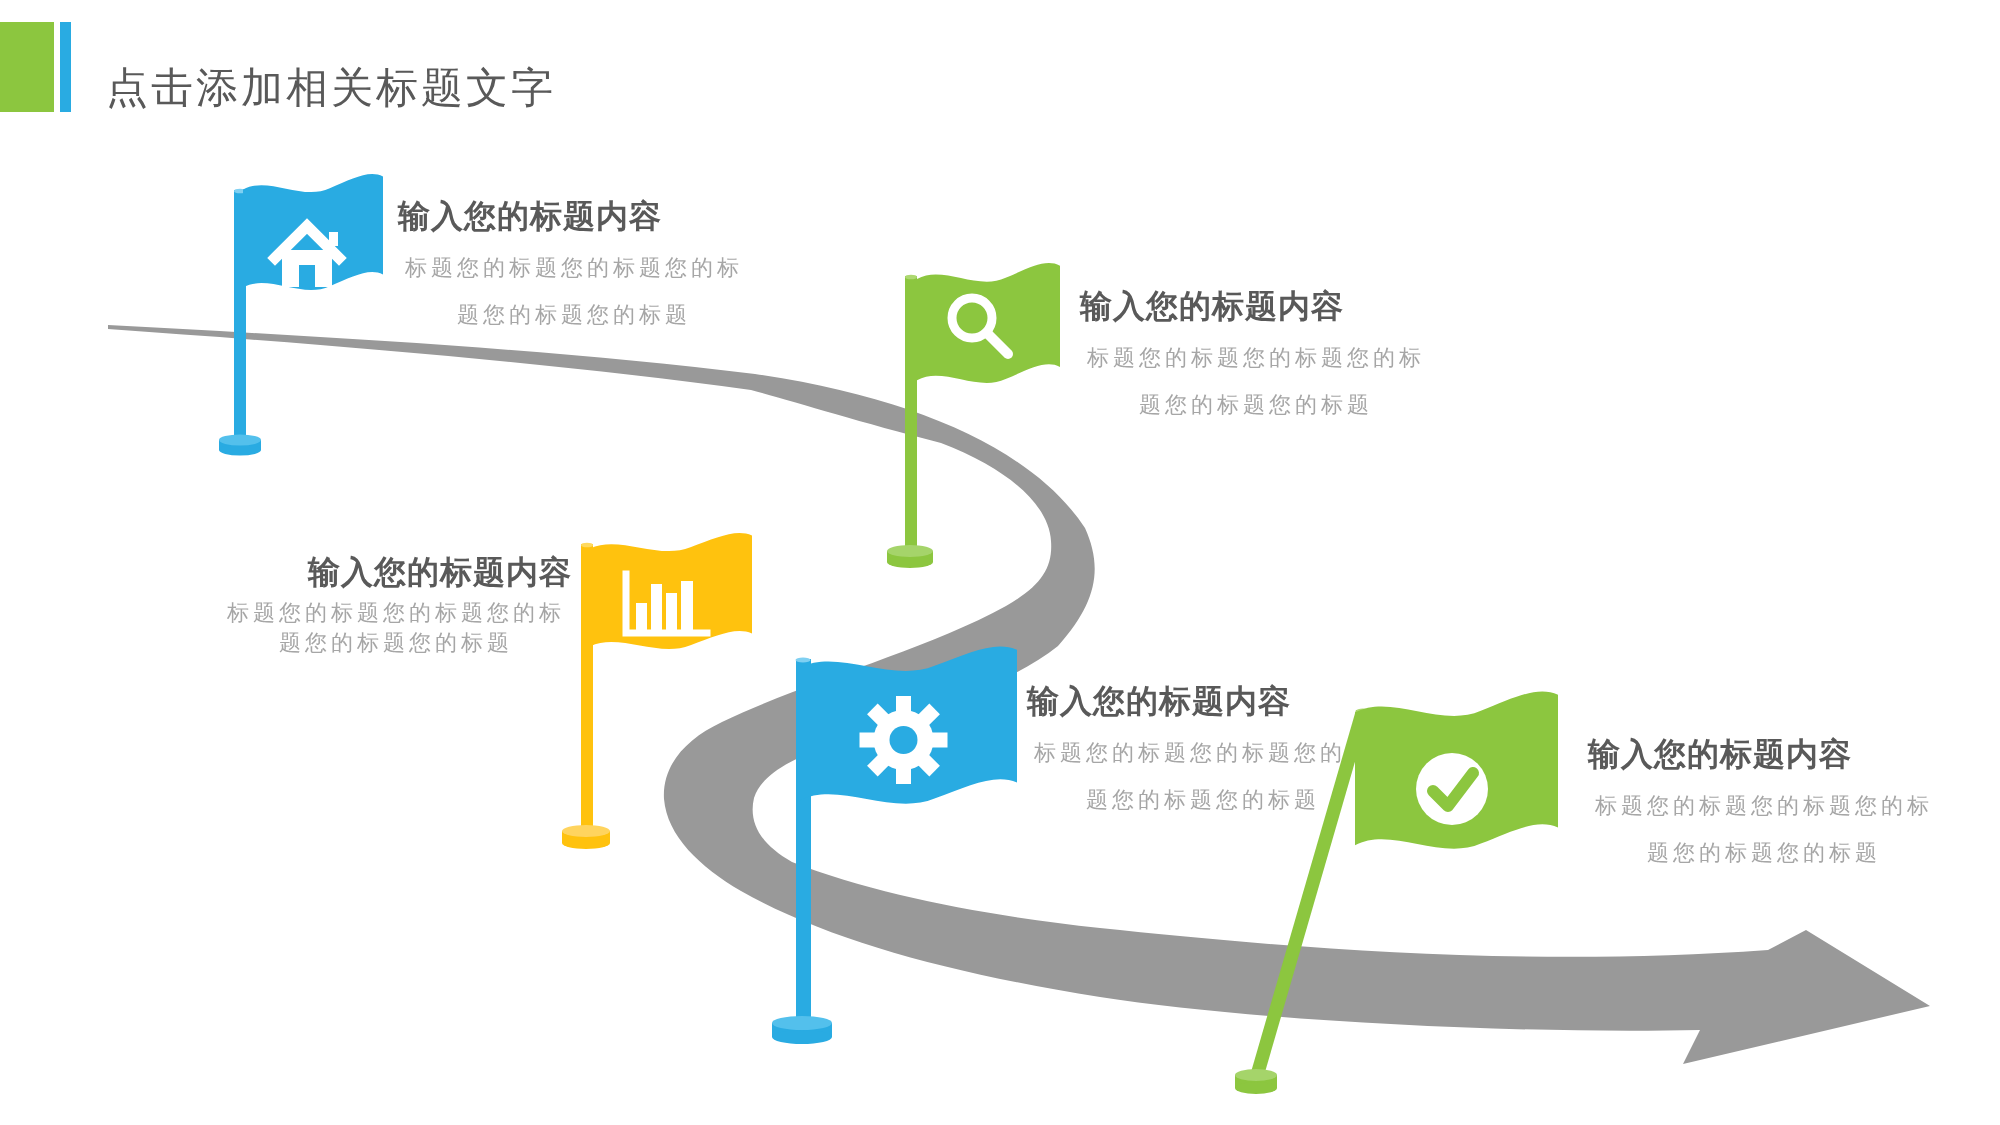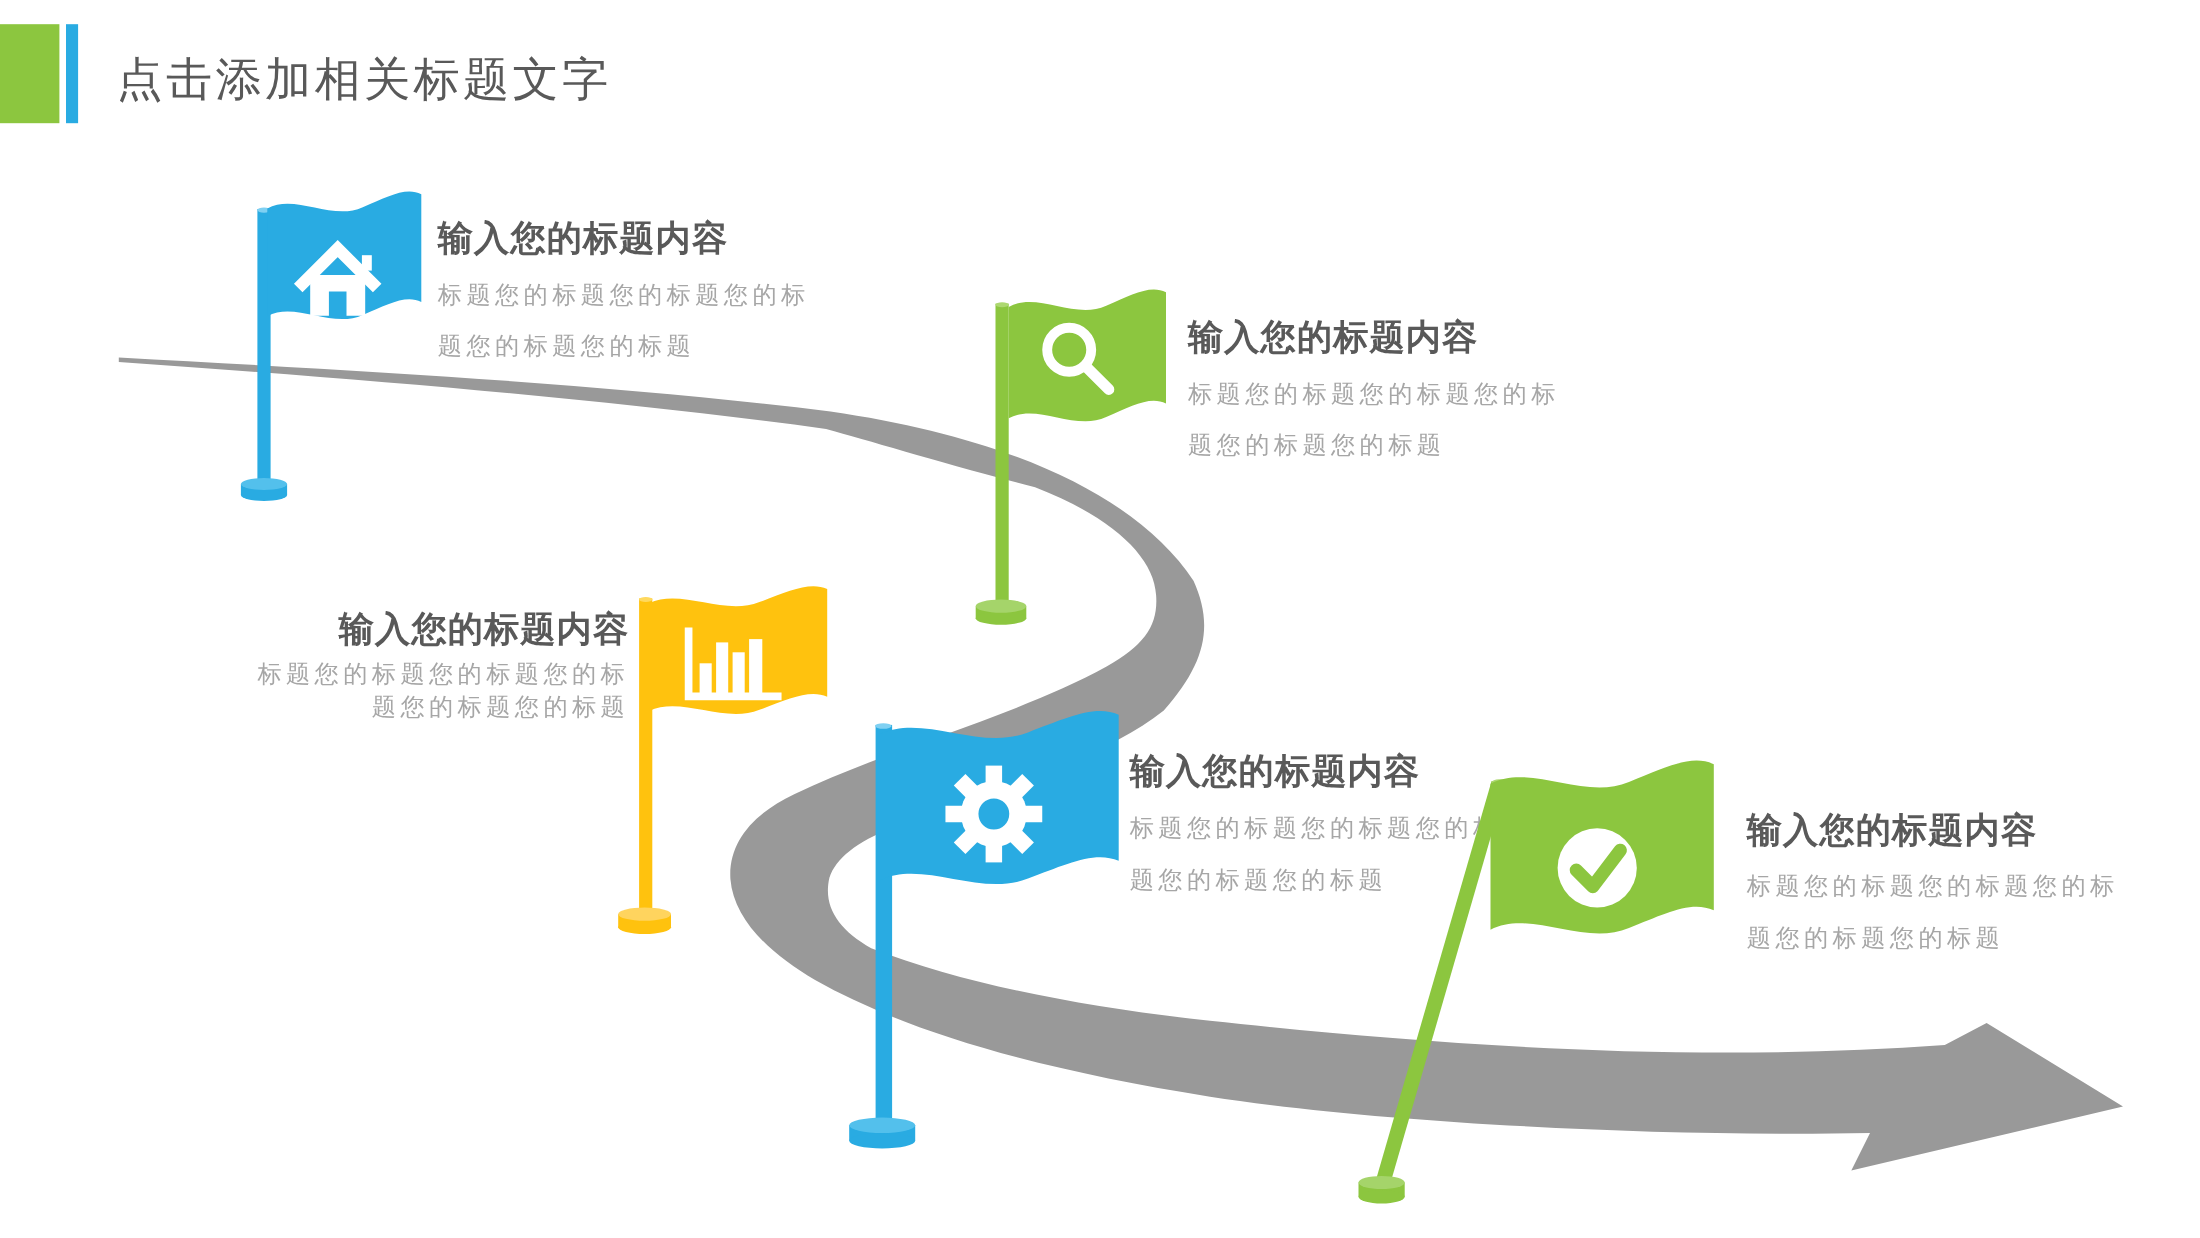--- a/index.html
+++ b/index.html
@@ -2,28 +2,28 @@
 <html><head>
 <meta charset="utf-8">
 <style>
   html,body{margin:0;padding:0;background:#ffffff;}
   body{width:2000px;height:1125px;position:relative;overflow:hidden;
        font-family:"Liberation Sans","DejaVu Sans",sans-serif;}
   .abs{position:absolute;}
   
   #header-green{left:0;top:22px;width:54px;height:90px;background:#8CC63F;}
   #header-blue{left:60px;top:22px;width:11px;height:90px;background:#29ABE2;}
-  #slide-title{left:106px;top:44px;font-size:42px;color:#595959;letter-spacing:3px;white-space:nowrap;}
+  #slide-title{left:106px;top:60px;font-size:42px;color:#595959;letter-spacing:3px;white-space:nowrap;}
   
   #svg-main{left:0;top:0;z-index:0;}
   #svg-top{left:0;top:0;z-index:2;pointer-events:none;}
   
   .tblock{z-index:1;width:364px;}
   .tblock .t-title{font-size:32px;font-weight:bold;color:#595959;letter-spacing:1px;line-height:40px;white-space:nowrap;font-family:Liberation Serif, serif;}
-  .tblock .t-body{margin-top:8px;font-size:22px;color:#A6A6A6;letter-spacing:4px;line-height:47px;width:352px;}
+  .tblock .t-body{margin-top:8px;font-size:22px;color:#A6A6A6;letter-spacing:4px;line-height:47px;width:352px;text-align:center;}
   .tblock.right{text-align:right;}
   .tblock.right .t-body{margin-left:auto;}
   .tblock.tight .t-body{line-height:30px;margin-top:6px;}
   #tblock-1{left:398px;top:196px;}
   #tblock-2{left:1080px;top:286px;}
   #tblock-3{left:208px;top:552px;}
   #tblock-4{left:1027px;top:681px;}
   #tblock-5{left:1588px;top:734px;}
 </style>
 </head>

